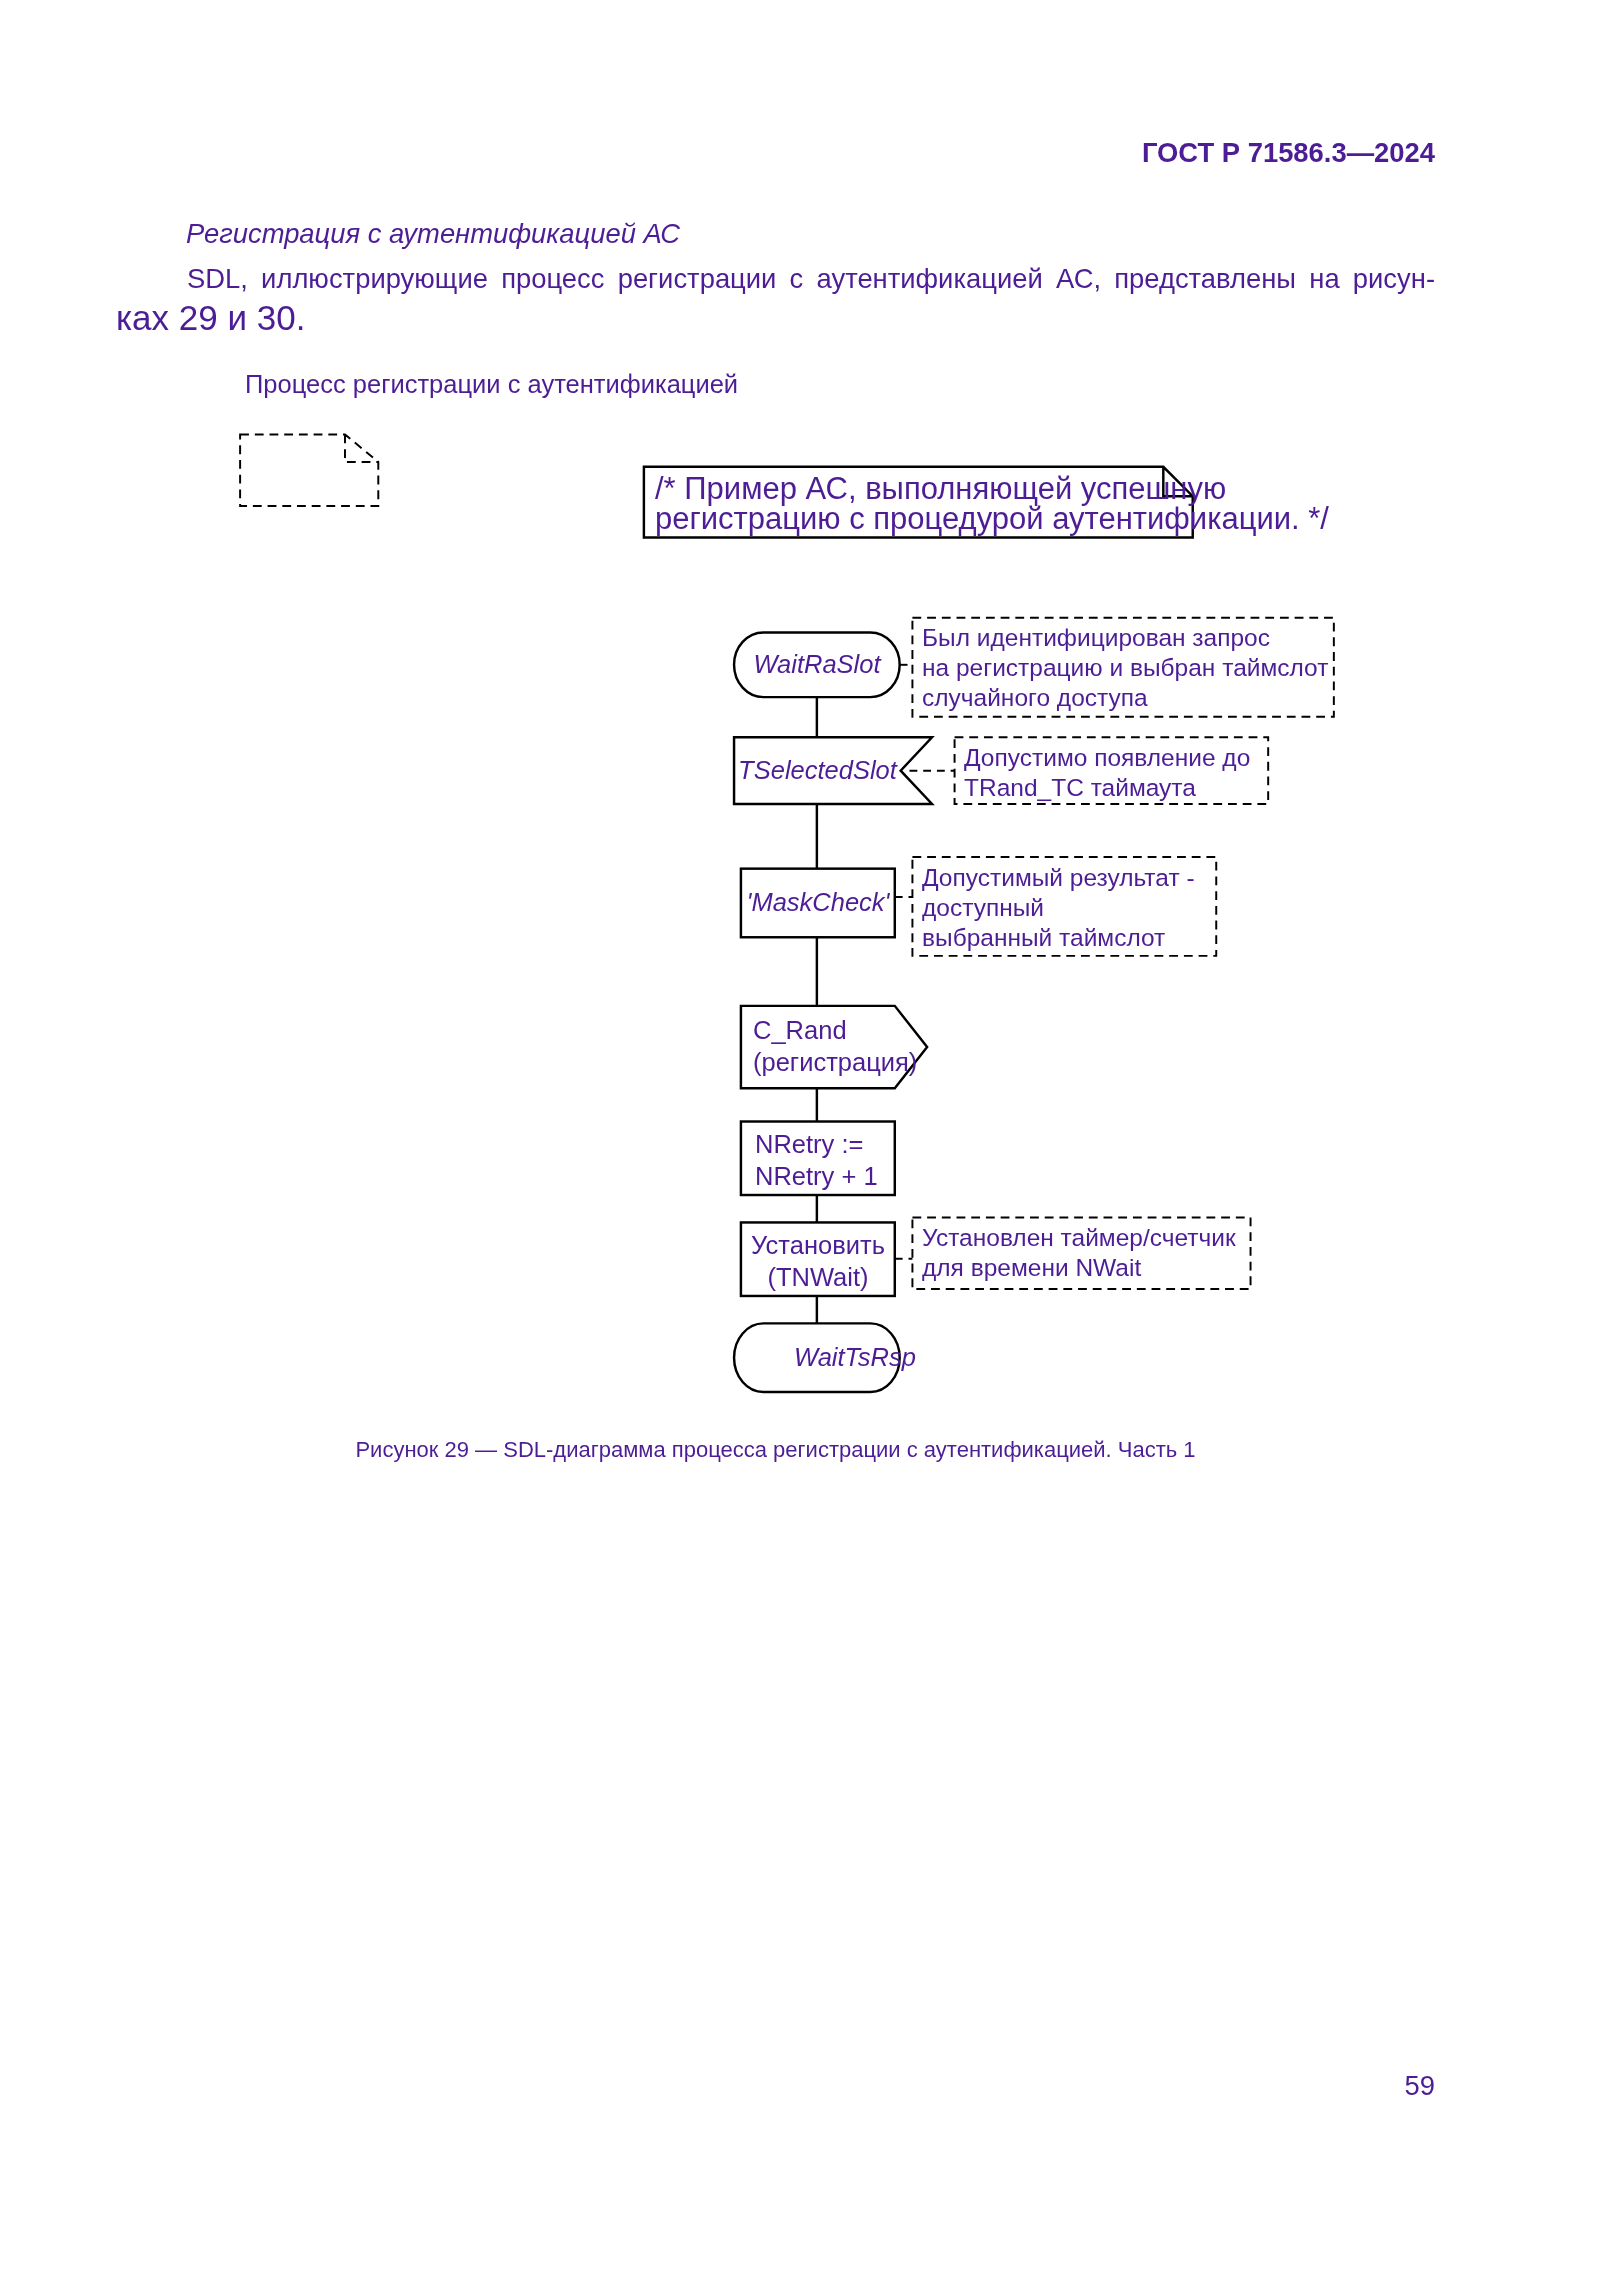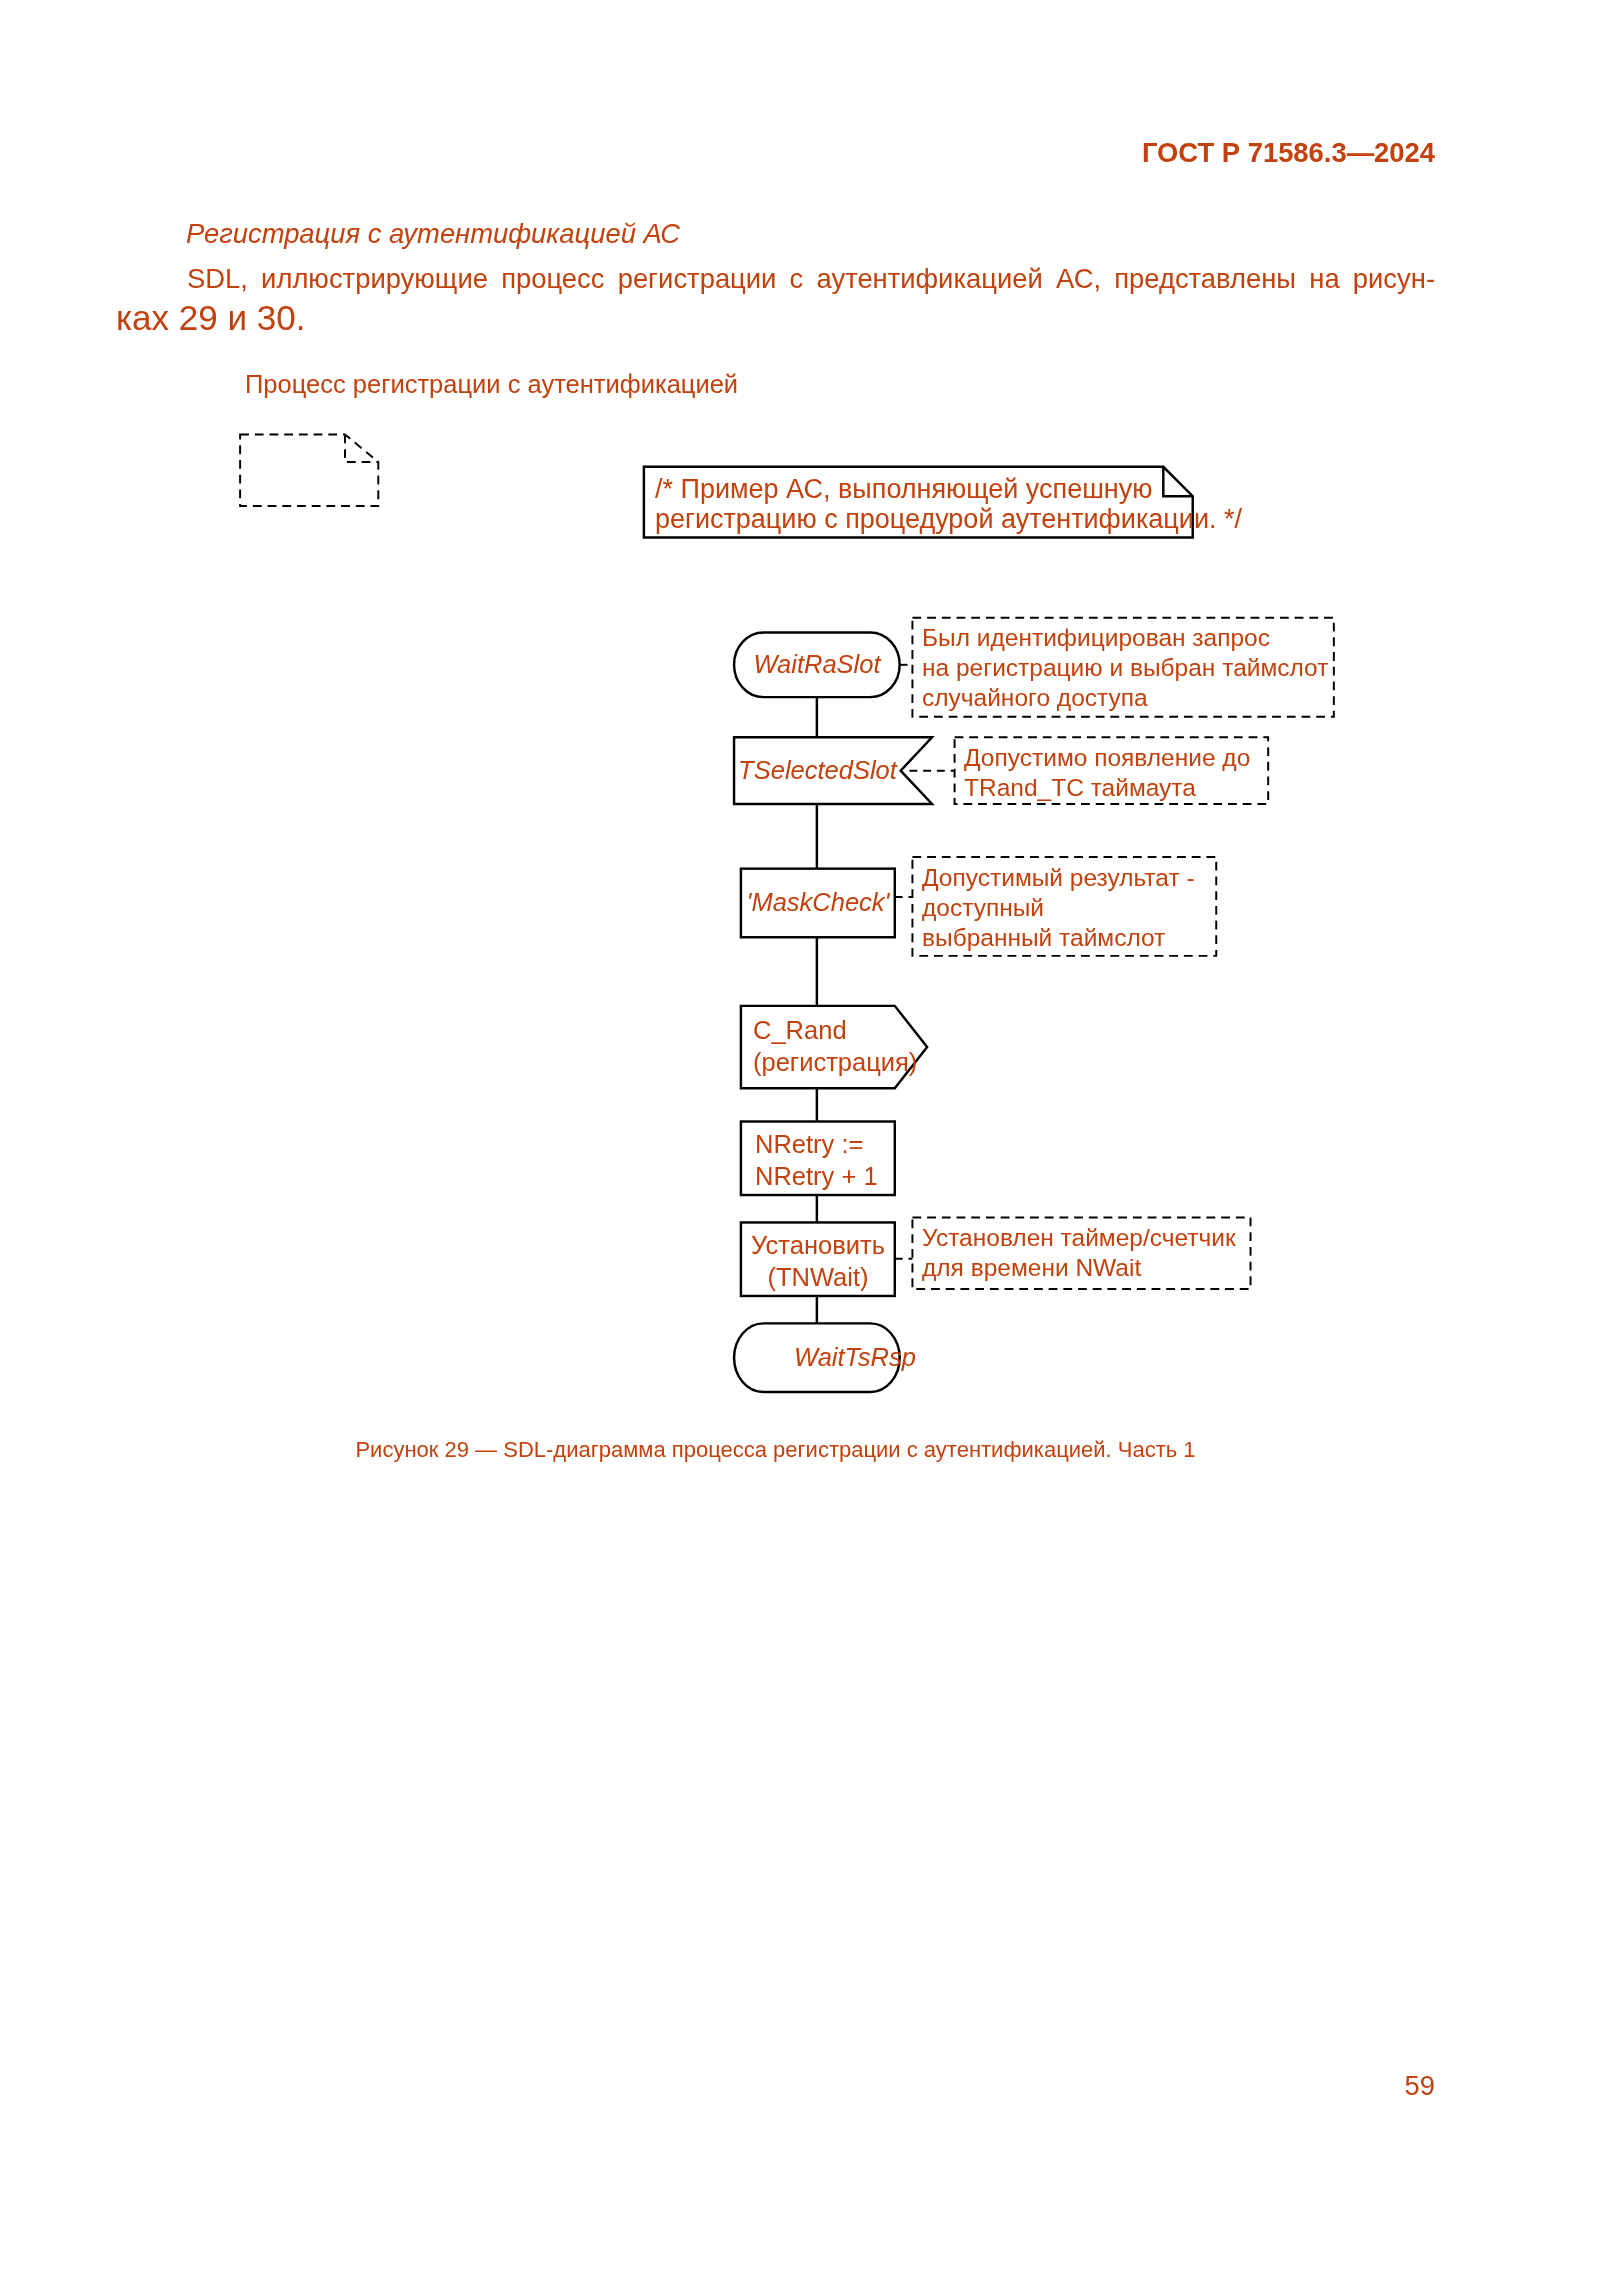--- a/index.html
+++ b/index.html
@@ -1,19 +1,19 @@
 <!DOCTYPE html>
 <html><head>
 <meta charset="utf-8">
 <style>
   * { margin:0; padding:0; box-sizing:border-box; }
   html,body { background:#e8e8e8; }
   .page {
     position:relative; width:1621px; height:2293px; margin:0 auto;
-    background:#ffffff; color:#c2410c;
+    background:#ffffff; color:#4c1d95;
     font-family:"Liberation Sans", sans-serif;
     overflow:hidden;
   }
 
   
   .doc-header {
     position:absolute; left:116px; top:137px; width:1319px;
     text-align:right; font-size:27.4px; font-weight:bold;
   }
   .section-heading {
@@ -108,21 +108,21 @@
 
     <rect class="solid" x="756" y="1247" width="157" height="75"></rect>
     <line class="cdash" x1="913" y1="1284" x2="931" y2="1284"></line>
     <rect class="dashed" x="931" y="1242" width="345" height="73"></rect>
 
     <line class="flow" x1="833.5" y1="1322" x2="833.5" y2="1350"></line>
 
     <path class="solid" d="M779,1350 H888 A30,35 0 0 1 888,1420 H779 A30,35 0 0 1 779,1350 Z"></path>
   </svg>
 
-  <div class="comment-lines" style="left:655px; top:474px; font-size:27px; line-height:30px;">
+  <div class="comment-lines" style="left:655px; top:474px; font-size:31px; line-height:30px;">
     <div>/* Пример АС, выполняющей успешную</div>
     <div>регистрацию с процедурой аутентификации. */</div>
   </div>
 
   <div class="node-label" style="left:734px; top:632px; width:166px; height:65px;">WaitRaSlot</div>
 
   <div class="node-label" style="left:734px; top:737px; width:167px; height:67px;">TSelectedSlot</div>
 
   <div class="node-label" style="left:741px; top:868px; width:154px; height:69px;">'MaskCheck'</div>
 

